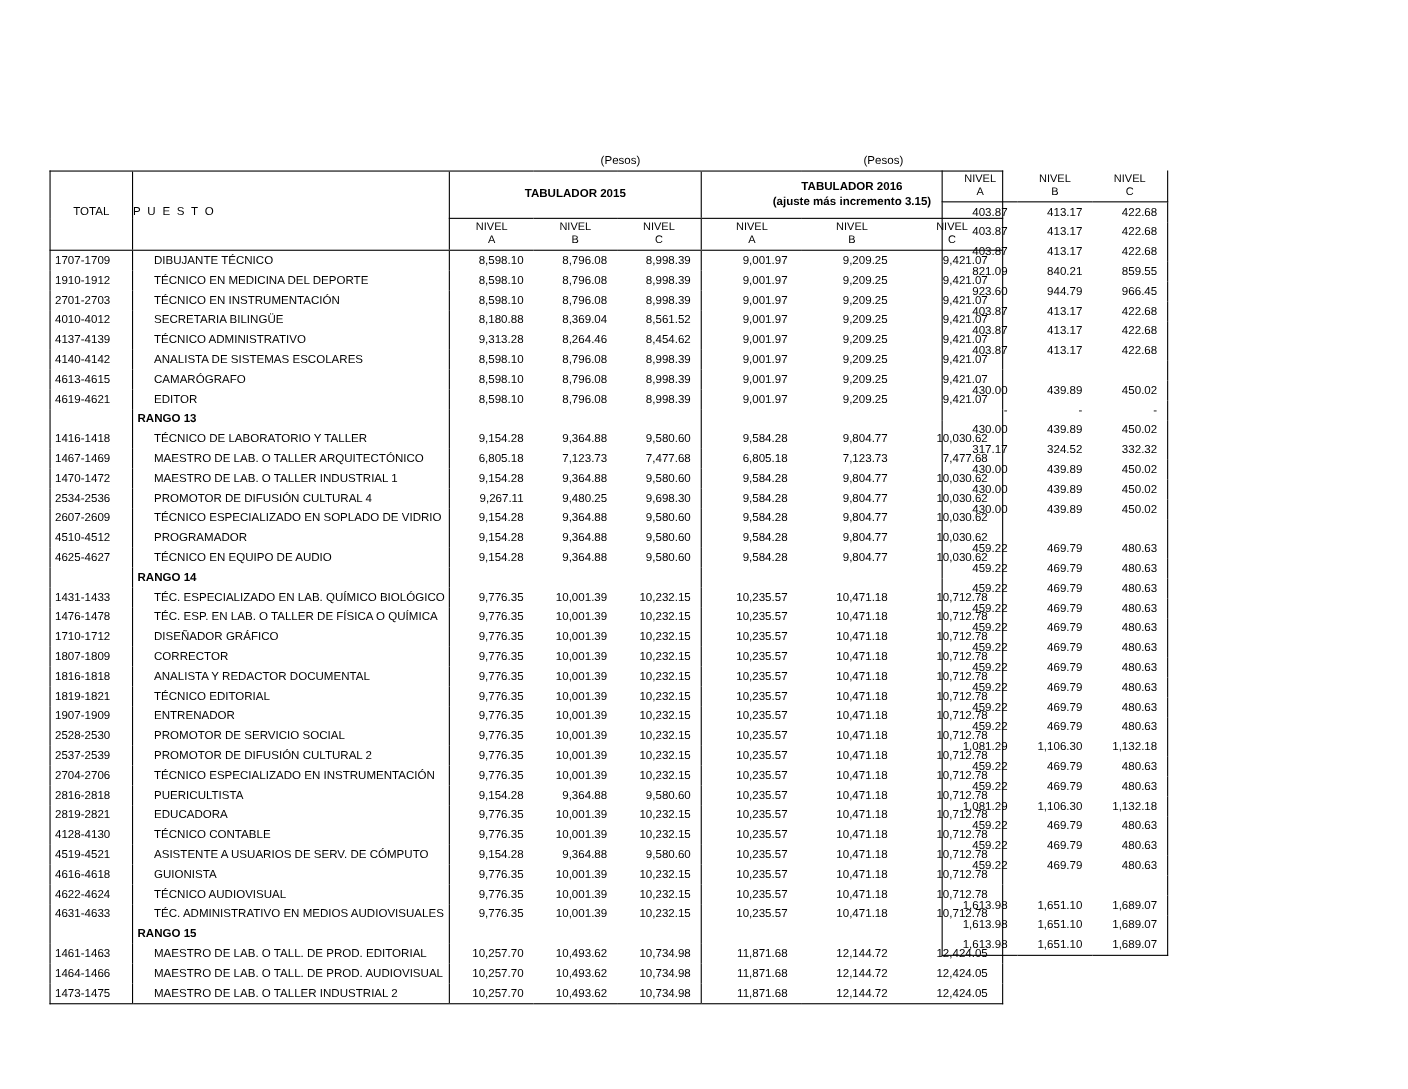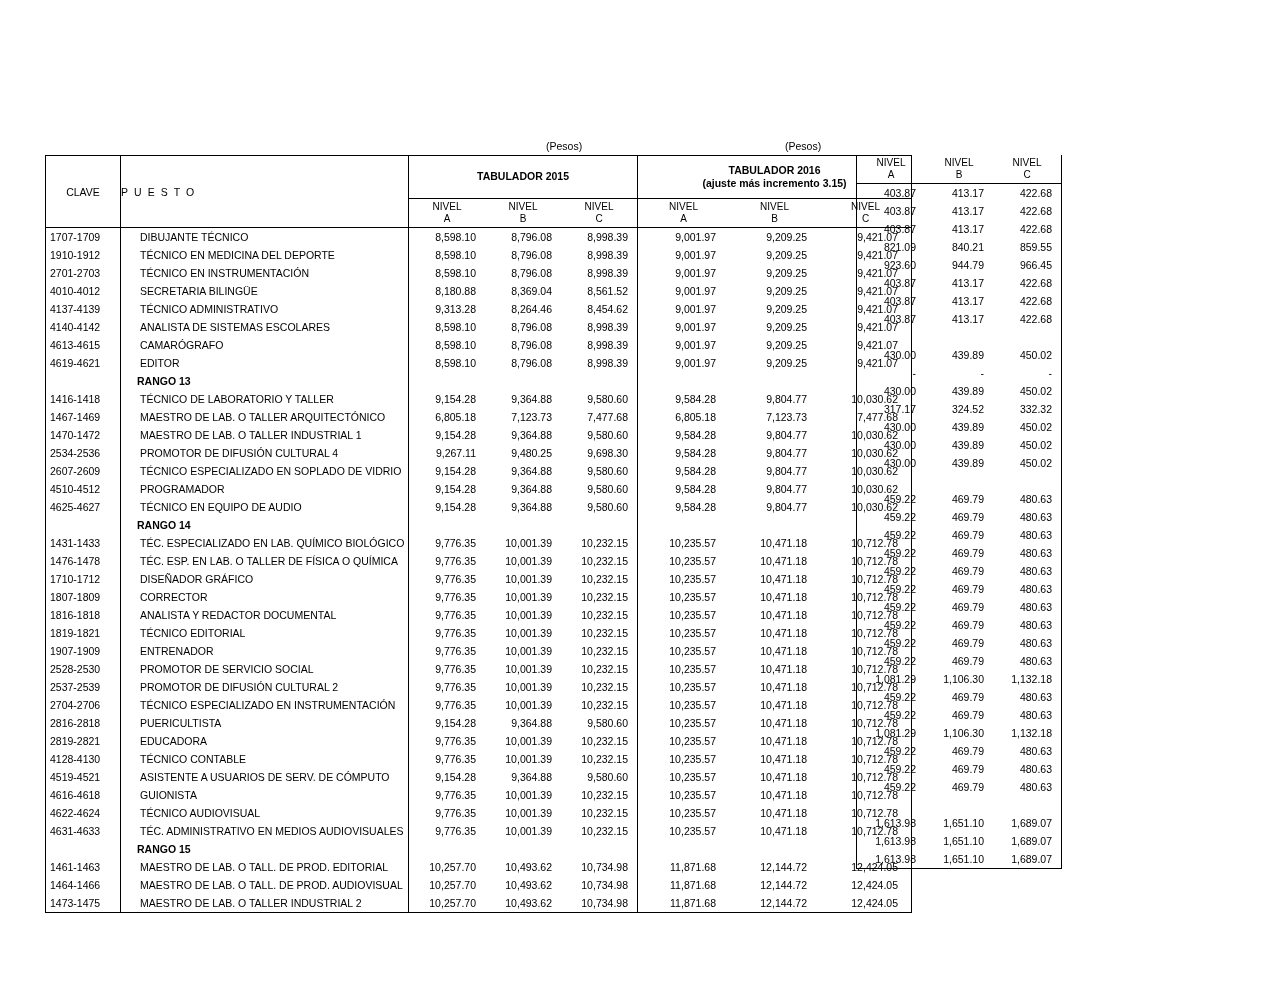--- a/index.html
+++ b/index.html
@@ -124,21 +124,21 @@
   td.c-inc {
     width: 59px;
     text-align: right;
     padding-right: 9px;
     font-size: 10.5px;
     white-space: nowrap;
   }
   td.rango {
     font-weight: bold;
     font-size: 10.5px;
-    padding-left: 16px;
+    padding-left: 4px;
   }
 </style>
 </head>
 <body>
 
 <div class="page">
 
 
   <div class="pesos-left">(Pesos)</div>
   <div class="pesos-right">(Pesos)</div>
@@ -149,21 +149,21 @@
       <col style="width:268px">
       <col style="width:67px">
       <col style="width:67px">
       <col style="width:67px">
       <col style="width:78px">
       <col style="width:78px">
       <col style="width:78px">
     </colgroup>
     <thead>
       <tr>
-        <td class="bt bl bb hdr-clave" rowspan="2" style="height:56px;">CLAVE</td>
+        <td class="bt bl bb hdr-clave" rowspan="2" style="height:56px;">TOTAL</td>
         <td class="bt bl bb hdr-puesto" rowspan="2">P U E S T O</td>
         <td class="bt bl bb hdr-cell" colspan="3" style="height:42px;">TABULADOR 2015</td>
         <td class="bt bl br bb hdr-cell" colspan="3">
           <div>TABULADOR 2016</div>
           <div>(ajuste más incremento 3.15)</div>
         </td>
       </tr>
       <tr>
         <td class="bl bb hdr-sub">
           <div>NIVEL</div>

